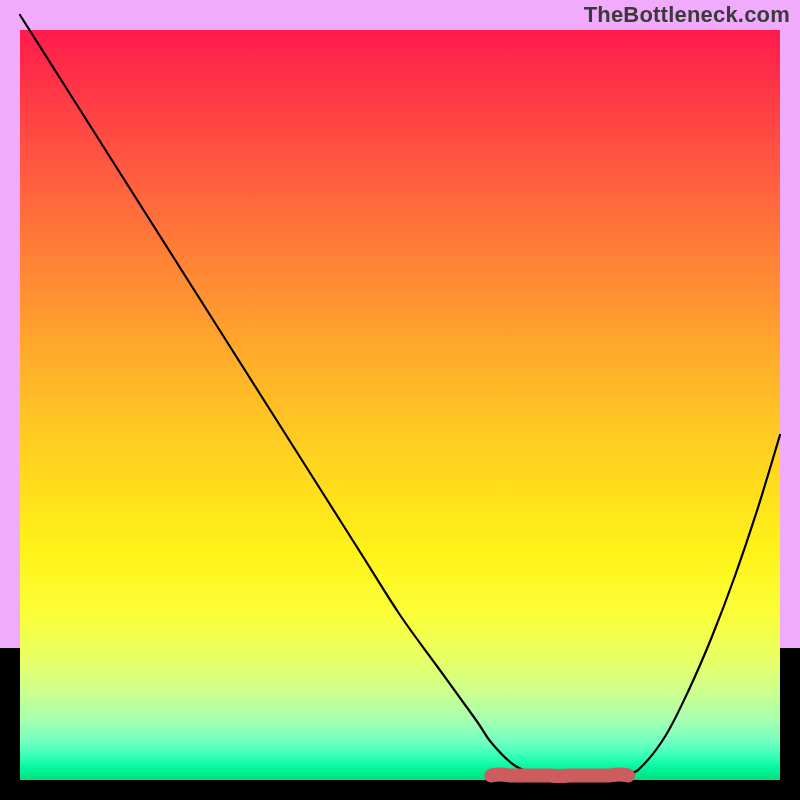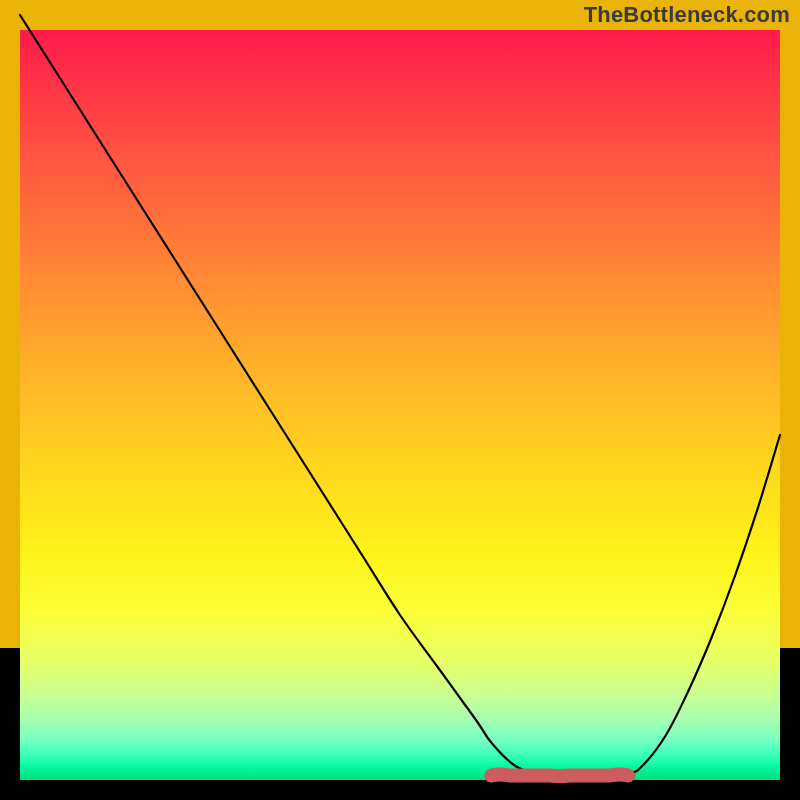--- a/index.html
+++ b/index.html
@@ -8,21 +8,21 @@
     width: 800px;
     height: 800px;
     background: #000;
     overflow: hidden;
     font-family: Arial, Helvetica, sans-serif;
   }
   .frame {
     position: relative;
     width: 800px;
     height: 648px;
-    background: #eab308;
+    background: #f0abfc;
   }
   .watermark {
     position: absolute;
     top: 2px;
     right: 10px;
     color: #3a3a3a;
     font-size: 22px;
     font-weight: 600;
     letter-spacing: 0.2px;
     user-select: none;

